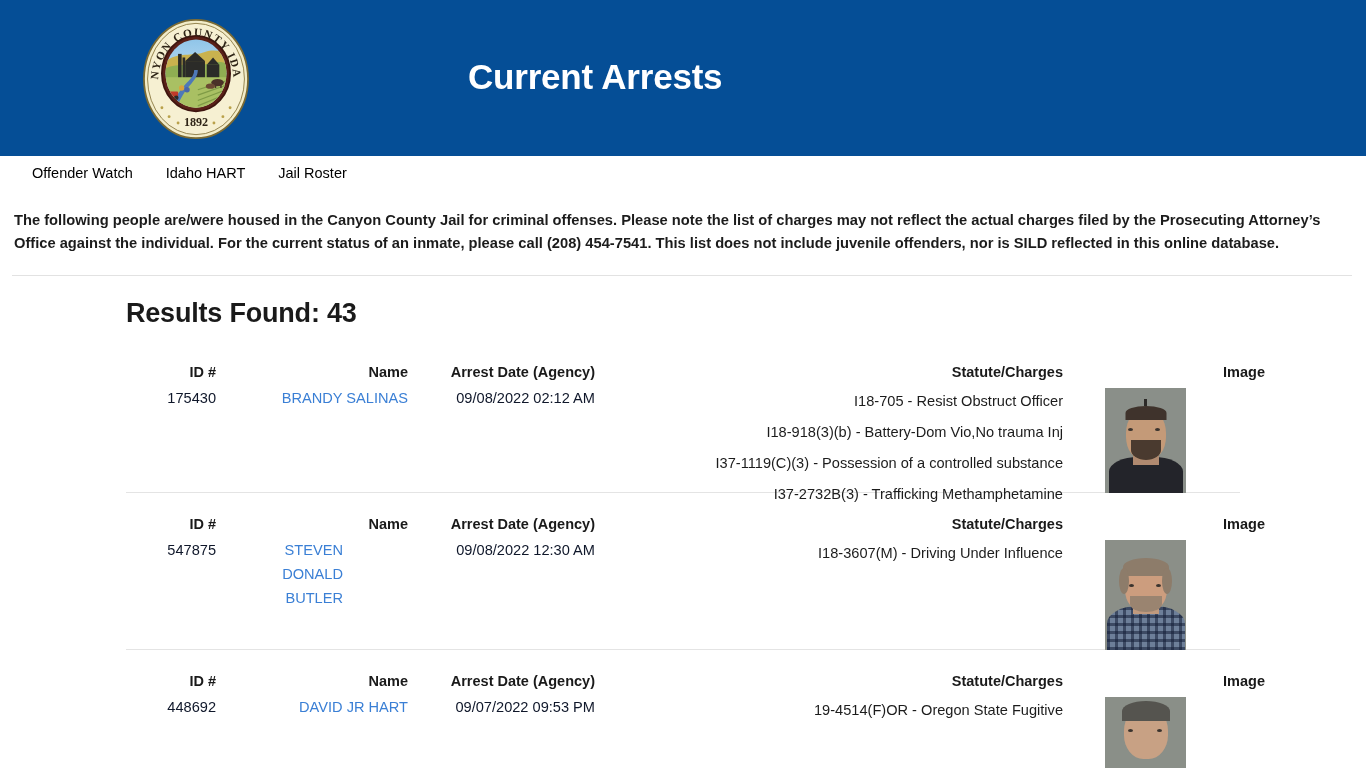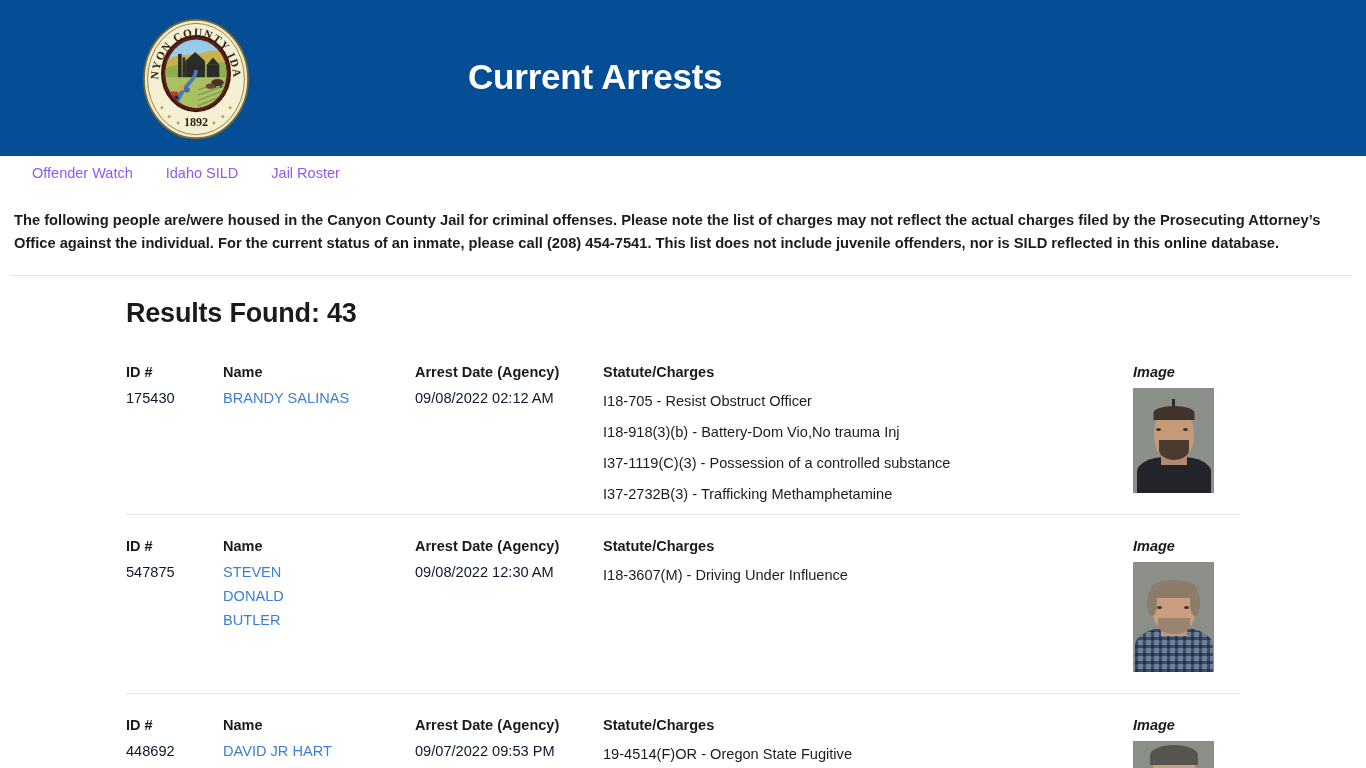--- a/index.html
+++ b/index.html
@@ -41,21 +41,21 @@
   
   .navbar {
     height: 34px;
     background: #ffffff;
     padding-left: 32px;
     display: flex;
     align-items: center;
     gap: 33px;
   }
   .navbar a {
-    color: #8b5cf6;
+    color: #000000;
     font-size: 14.5px;
     text-decoration: none;
     white-space: nowrap;
   }
 
   
   .intro {
     padding: 4px 16px 0 14px;
     font-size: 14.7px;
     line-height: 23px;
@@ -80,43 +80,44 @@
     letter-spacing: -0.2px;
   }
 
   .records {
     margin-top: 33px;
   }
   .record {
     position: relative;
     margin: 0 0 0 126px;
     width: 1114px;
-    padding-bottom: 32px;
+    padding-bottom: 10px;
     border-bottom: 1px solid #e4e4e4;
     margin-bottom: 21px;
+    text-align: right;
   }
   .record.last {
     border-bottom: none;
     margin-bottom: 0;
   }
 
   .rec-grid {
     position: relative;
     min-height: 120px;
   }
 
   .col {
     position: absolute;
     top: 0;
   }
   .col-id    { left: 0px;   width: 90px; }
   .col-name  { left: 97px;  width: 185px; }
   .col-date  { left: 289px; width: 180px; }
   .col-chg   { left: 477px; width: 460px; }
-  .col-img   { left: 1007px; width: 160px; font-style: italic; }
+  .col-img   { left: 979px; width: 160px; }
 
   .col-head {
     font-size: 14.5px;
     font-weight: bold;
     color: #1a1a1a;
     line-height: 20px;
     margin-bottom: 4px;
     white-space: nowrap;
   }
   .col-val {
@@ -265,21 +266,21 @@
           <circle cx="106" cy="100" r="1.6"></circle>
       </g>
     </svg>
   </div>
 
   <div class="banner-title">Current Arrests</div>
 </div>
 
 <div class="navbar">
   <a href="#">Offender Watch</a>
-  <a href="#">Idaho SILD</a>
+  <a href="#">Idaho HART</a>
   <a href="#">Jail Roster</a>
 </div>
 
 <p class="intro">The following people are/were housed in the Canyon County Jail for criminal offenses. Please note the list of charges may not reflect the actual charges filed by the Prosecuting Attorney’s Office against the individual. For the current status of an inmate, please call (208) 454-7541. This list does not include juvenile offenders, nor is SILD reflected in this online database.</p>
 
 <hr class="top-rule">
 
 <div class="results-heading">Results Found: 43</div>
 
 <div class="records">

